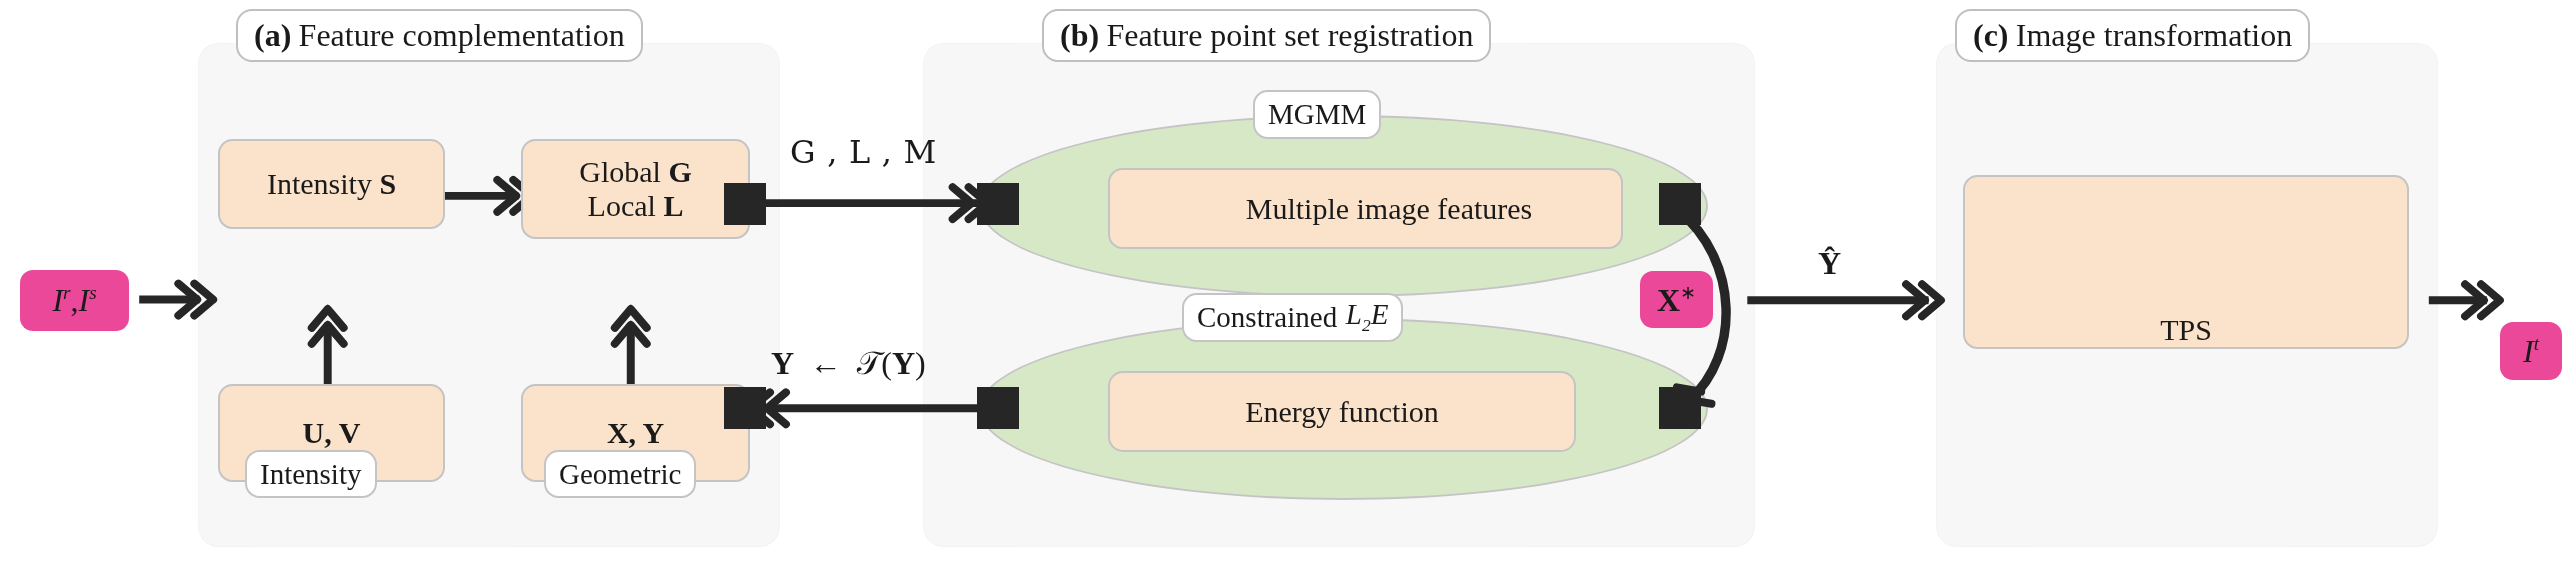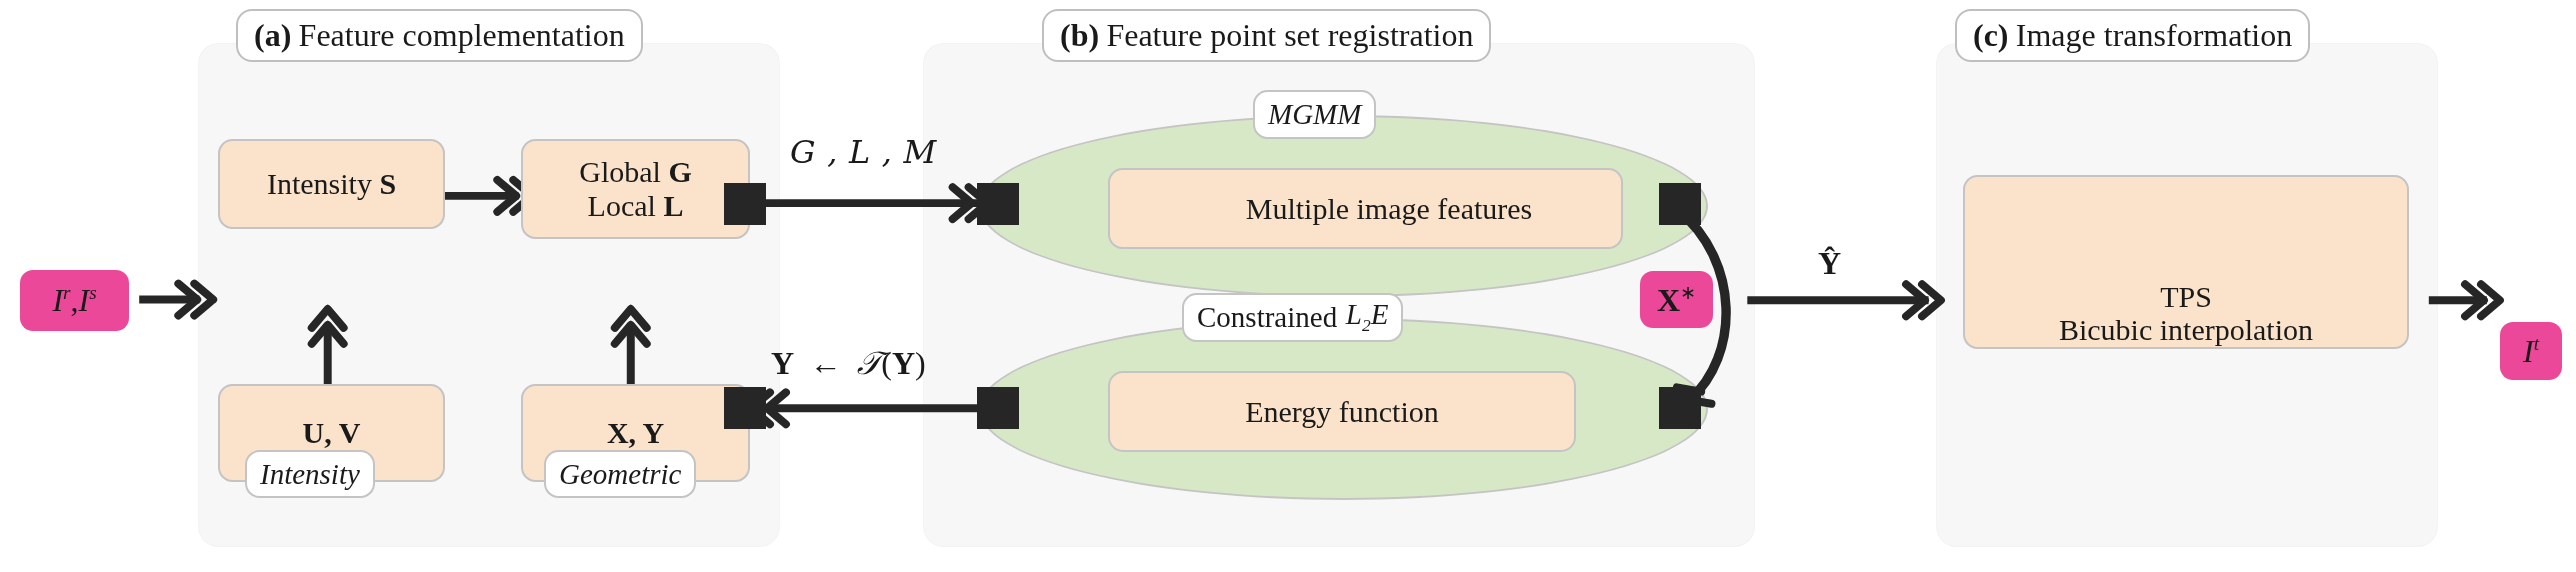--- a/index.html
+++ b/index.html
@@ -62,21 +62,21 @@
     border-radius:14.5px;
     display:flex;
     align-items:center;
     justify-content:center;
     white-space:nowrap;
     padding:0 13px;
     font-size:29px;
     line-height:1;
     z-index:25;
   }
-  .tag.ital{font-style:italic;}
+  .tag.ital{}
 
   .ellipse{
     position:absolute;
     background:#d7e8c6;
     border:2.9px solid #c4c4c4;
     border-radius:50%;
     z-index:8;
   }
 
   .vnode{
@@ -107,21 +107,21 @@
   }
 
   svg.edges{
     position:absolute;
     left:0;top:0;
     width:2576px;height:573px;
     z-index:10;
     pointer-events:none;
   }
   .mi{font-style:italic;}
-  .cal{font-family:"DejaVu Serif",serif;font-style:italic;}
+  .cal{font-family:"DejaVu Serif",serif;}
   sup,sub{font-size:60%;}
 </style>
 </head>
 <body>
 
 <div id="stage">
 
   <svg class="edges" viewBox="0 0 3553 790">
     <defs>
       <g id="chev">
@@ -256,21 +256,20 @@
 
   <div class="panel" style="left:1937px;top:44px;width:500px;height:502px;"></div>
 
   <div class="panel-title" style="left:1955px;top:8.7px;height:49px;">
     <b>(c)</b>
     <span>Image transformation</span>
   </div>
 
   <div class="obox" style="left:1963px;top:175px;width:442px;height:170px;justify-content:flex-end;">
     <span>TPS</span>
-    <span>Bicubic interpolation</span>
   </div>
 
   <div class="vnode" style="left:2500px;top:286px;width:62px;height:58px;margin-top:36px;">
     <span><span class="mi">I</span><sup class="mi">t</sup></span>
   </div>
 
 </div>
 
 
 </body></html>

